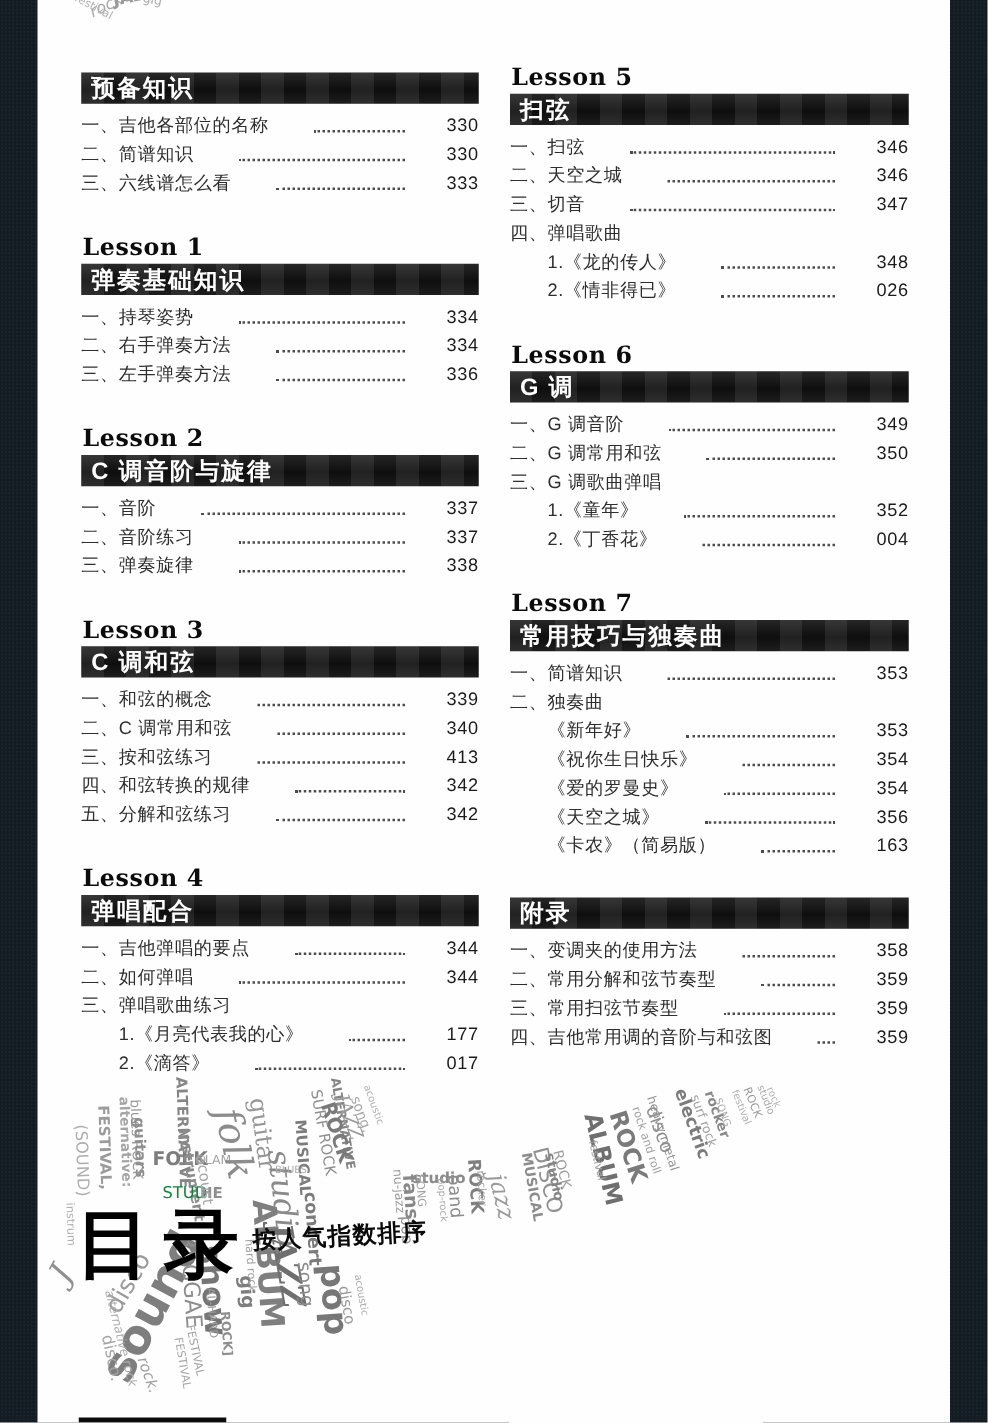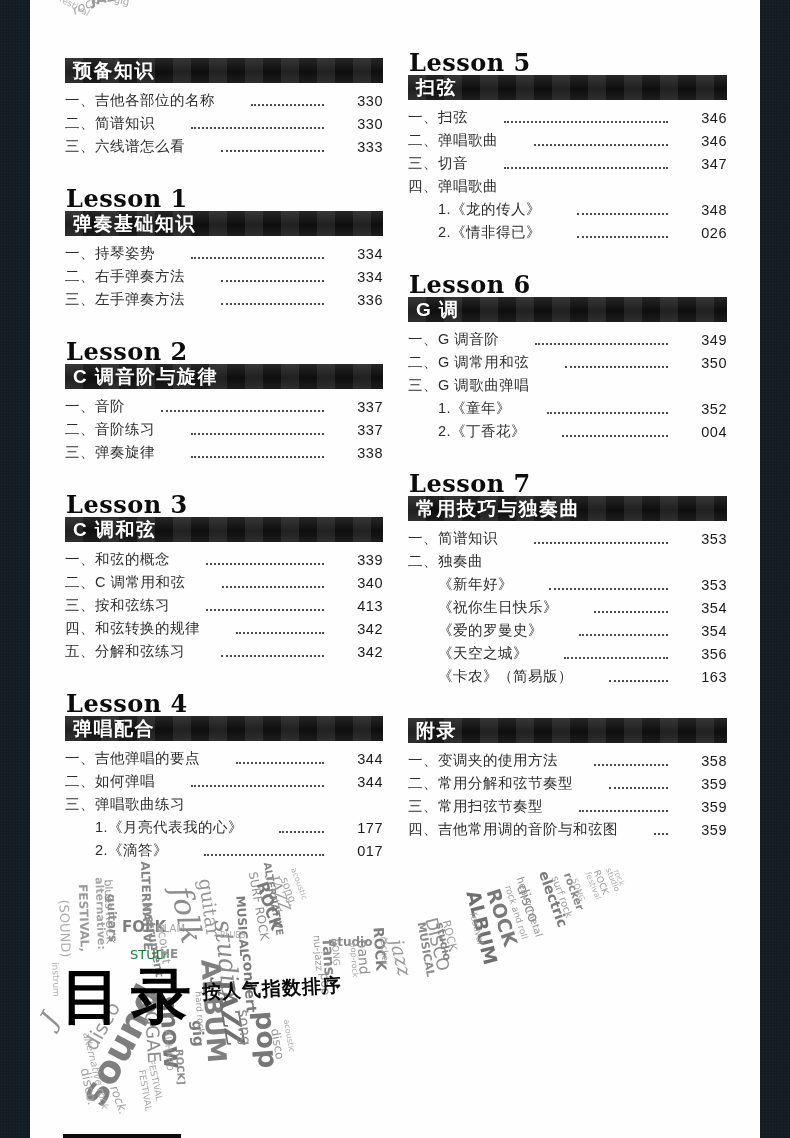--- a/index.html
+++ b/index.html
@@ -13,21 +13,21 @@
   #paper{
     position:absolute;left:30px;top:0;width:730px;height:1138px;
     background:#fefefe;overflow:hidden;
   }
   .col{position:absolute;}
   #col-left{left:35px;top:58px;width:318px;}
   #col-right{left:378px;top:52px;width:319px;}
   .section{margin-bottom:30px;}
   .lesson{
     font-family:"DejaVu Serif","Liberation Serif",serif;
-    font-weight:700;font-size:24px;line-height:21px;color:#0c0c0c;
+    font-weight:700;font-size:19px;line-height:21px;color:#0c0c0c;
     margin:0 0 2px 1px;letter-spacing:.5px;
   }
   .bar{
     height:25px;background:linear-gradient(180deg,#262626 0%,#0e0e0e 55%,#1d1d1d 100%);
     display:flex;align-items:center;padding:0 8px;margin-bottom:6px;
     position:relative;overflow:hidden;
   }
   .bar::after{
     content:"";position:absolute;inset:0;
     background:repeating-linear-gradient(90deg,rgba(255,255,255,.08) 0 18px,rgba(255,255,255,0) 18px 36px);
@@ -283,21 +283,21 @@
         <div class="lesson">Lesson 5</div>
         <div class="bar">
           <span>扫弦</span>
         </div>
         <div class="row">
           <span class="label">一、扫弦</span>
           <span class="leader"></span>
           <span class="page">346</span>
         </div>
         <div class="row">
-          <span class="label">二、弹唱歌曲</span>
+          <span class="label">二、天空之城</span>
           <span class="leader"></span>
           <span class="page">346</span>
         </div>
         <div class="row">
           <span class="label">三、切音</span>
           <span class="leader"></span>
           <span class="page">347</span>
         </div>
         <div class="row">
           <span class="label">四、弹唱歌曲</span>

